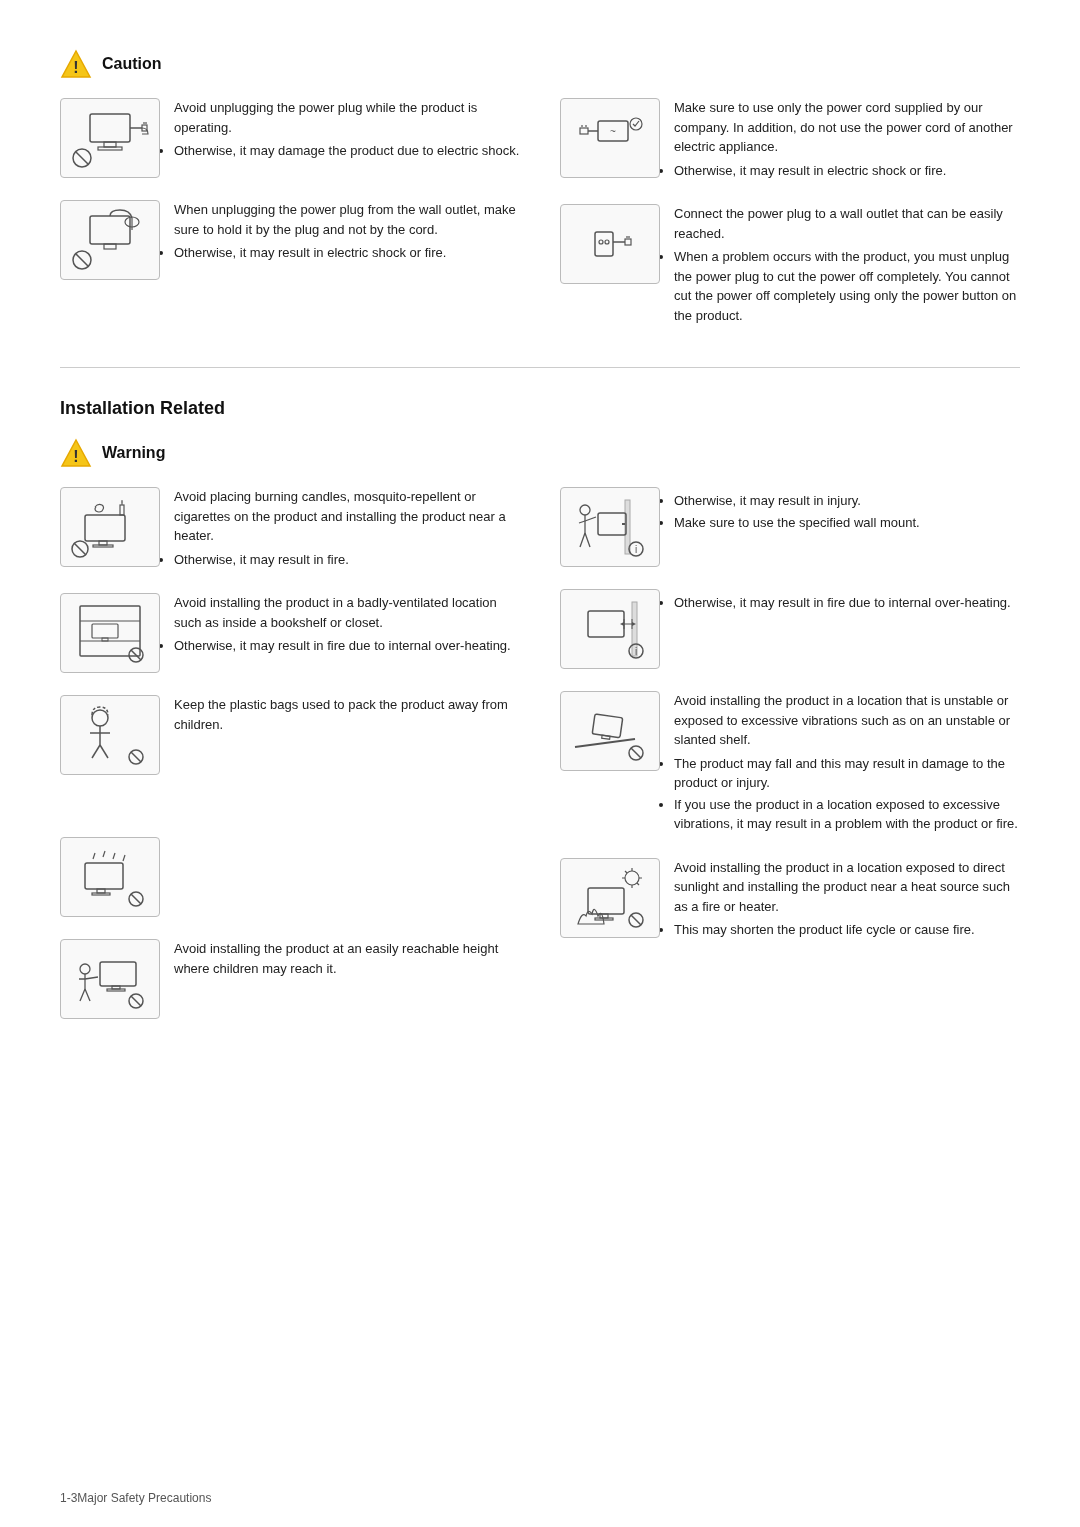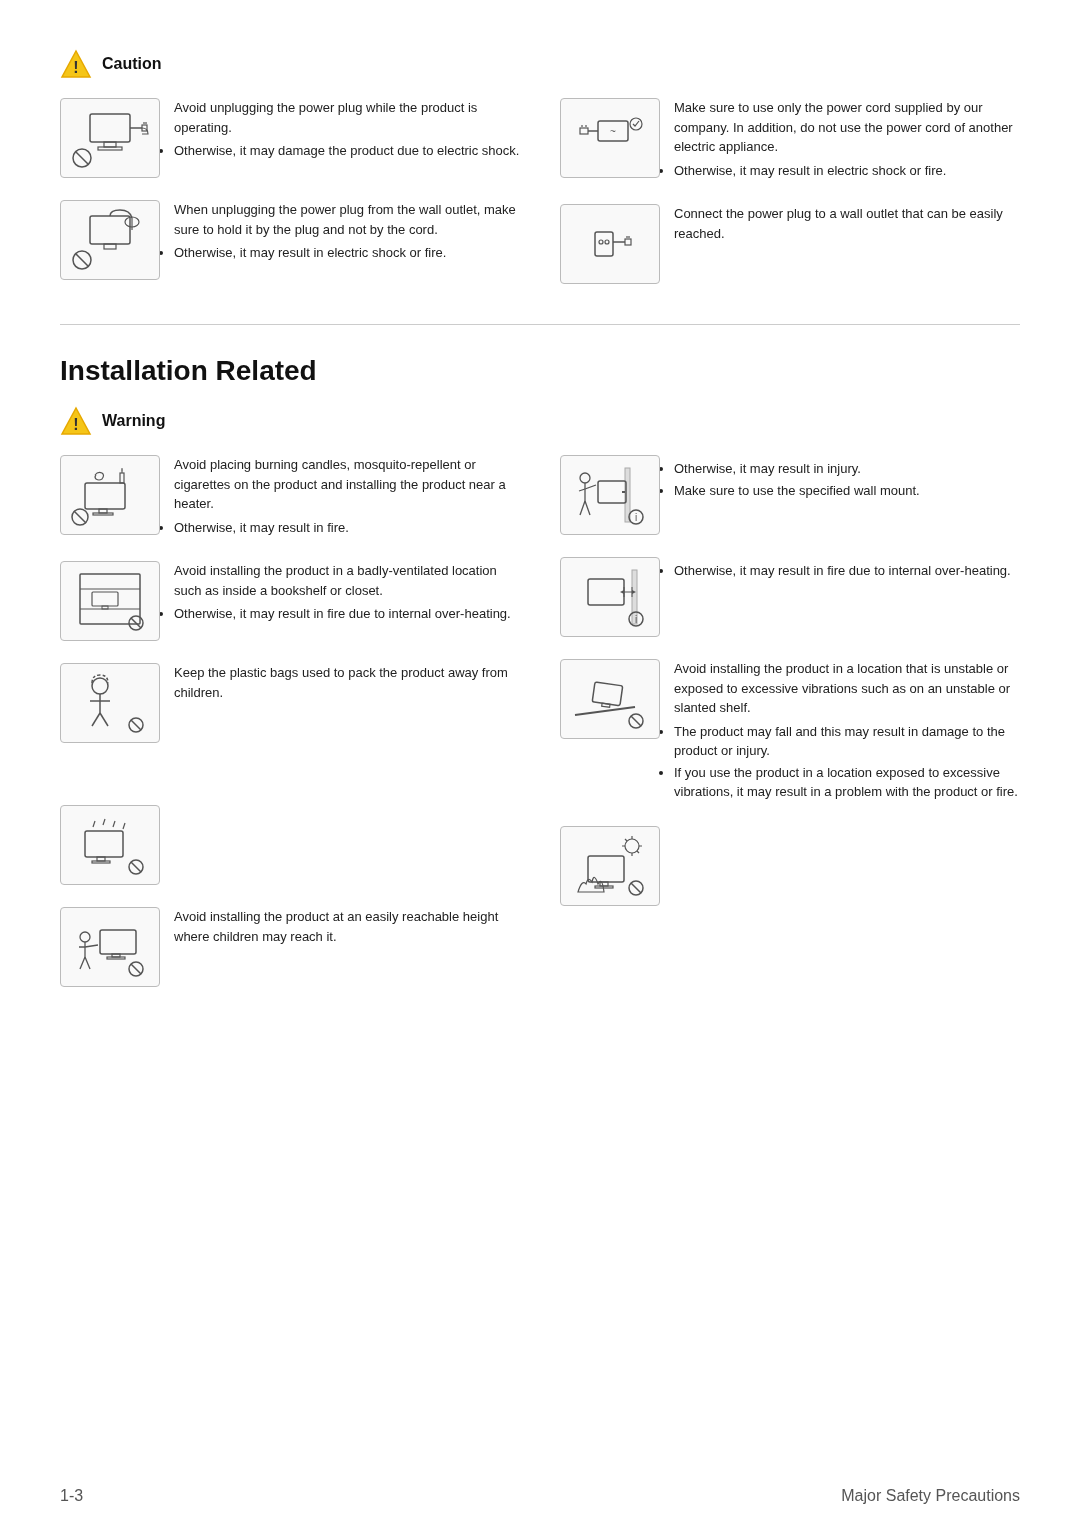--- a/index.html
+++ b/index.html
@@ -25,21 +25,21 @@
       font-size: 16px;
       font-weight: bold;
       color: #111;
     }
     .warning-icon {
       width: 32px;
       height: 32px;
       flex-shrink: 0;
     }
     .installation-heading {
-      font-size: 28px;
+      font-size: 18px;
       font-weight: bold;
       color: #111;
       margin-top: 30px;
       margin-bottom: 18px;
     }
     .two-col {
       display: grid;
       grid-template-columns: 1fr 1fr;
       gap: 0 40px;
     }
@@ -82,22 +82,21 @@
       border: none;
       border-top: 1px solid #ccc;
       margin: 18px 0 8px 0;
     }
     .footer {
       position: absolute;
       bottom: 22px;
       left: 60px;
       right: 60px;
       display: flex;
-      justify-content: space-between;
-      font-size: 16px;
+      font-size: 12px;
       color: #555;
     }
   </style>
 </head>
 <body>
 
 <div class="page">
 
   <div class="section-header">
     <svg class="warning-icon" viewBox="0 0 32 32">
@@ -199,20 +198,23 @@
             <circle cx="37" cy="30" r="2" fill="none" stroke="#555" stroke-width="1.2"></circle>
 
             <line x1="43" y1="30" x2="55" y2="30" stroke="#555" stroke-width="1.5"></line>
             <rect x="55" y="27" width="6" height="6" fill="none" stroke="#555" stroke-width="1.2"></rect>
             <line x1="57" y1="26" x2="57" y2="24" stroke="#555" stroke-width="1.2"></line>
             <line x1="59" y1="26" x2="59" y2="24" stroke="#555" stroke-width="1.2"></line>
           </svg>
         </div>
         <div class="entry-text">
           <span>Connect the power plug to a wall outlet that can be easily reached.</span>
+          <ul>
+            <li>When a problem occurs with the product, you must unplug the power plug to cut the power off completely. You cannot cut the power off completely using only the power button on the product.</li>
+          </ul>
         </div>
       </div>
 
     </div>
   </div>
 
   <hr class="divider">
 
   <h2 class="installation-heading">Installation Related</h2>
 
@@ -440,20 +442,26 @@
             <rect x="18" y="22" width="36" height="26" rx="2" fill="none" stroke="#555" stroke-width="1.5"></rect>
             <rect x="30" y="48" width="8" height="4" fill="none" stroke="#555" stroke-width="1.2"></rect>
             <rect x="25" y="52" width="18" height="2" fill="none" stroke="#555" stroke-width="1.2"></rect>
 
             <path d="M8 58 Q12 45 16 50 Q18 42 22 48 Q24 38 28 50 Q32 42 34 58 Z" fill="none" stroke="#555" stroke-width="1.2"></path>
 
             <circle cx="66" cy="54" r="7" fill="none" stroke="#555" stroke-width="1.5"></circle>
             <line x1="61" y1="49" x2="71" y2="59" stroke="#555" stroke-width="1.5"></line>
           </svg>
         </div>
+        <div class="entry-text">
+          <span>Avoid installing the product in a location exposed to direct sunlight and installing the product near a heat source such as a fire or heater.</span>
+          <ul>
+            <li>This may shorten the product life cycle or cause fire.</li>
+          </ul>
+        </div>
       </div>
 
     </div>
   </div>
 
 </div>
 
 <div class="footer">
   <span>1-3</span>
   <span>Major Safety Precautions</span>

